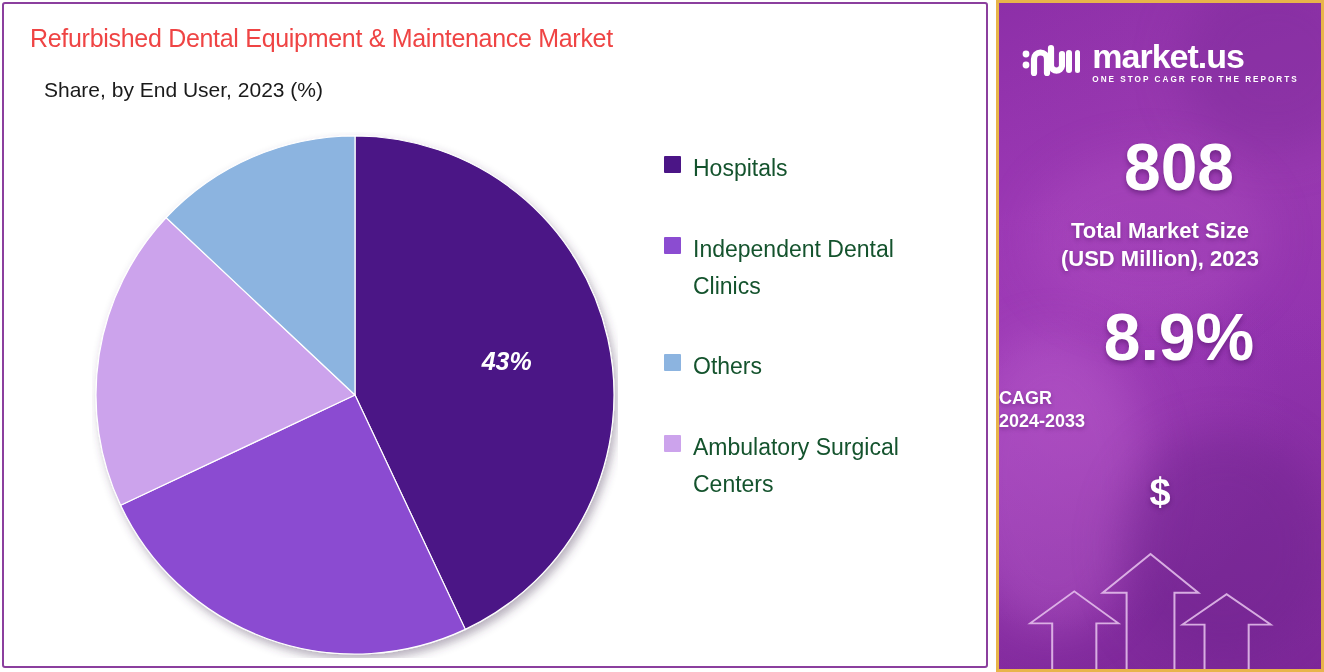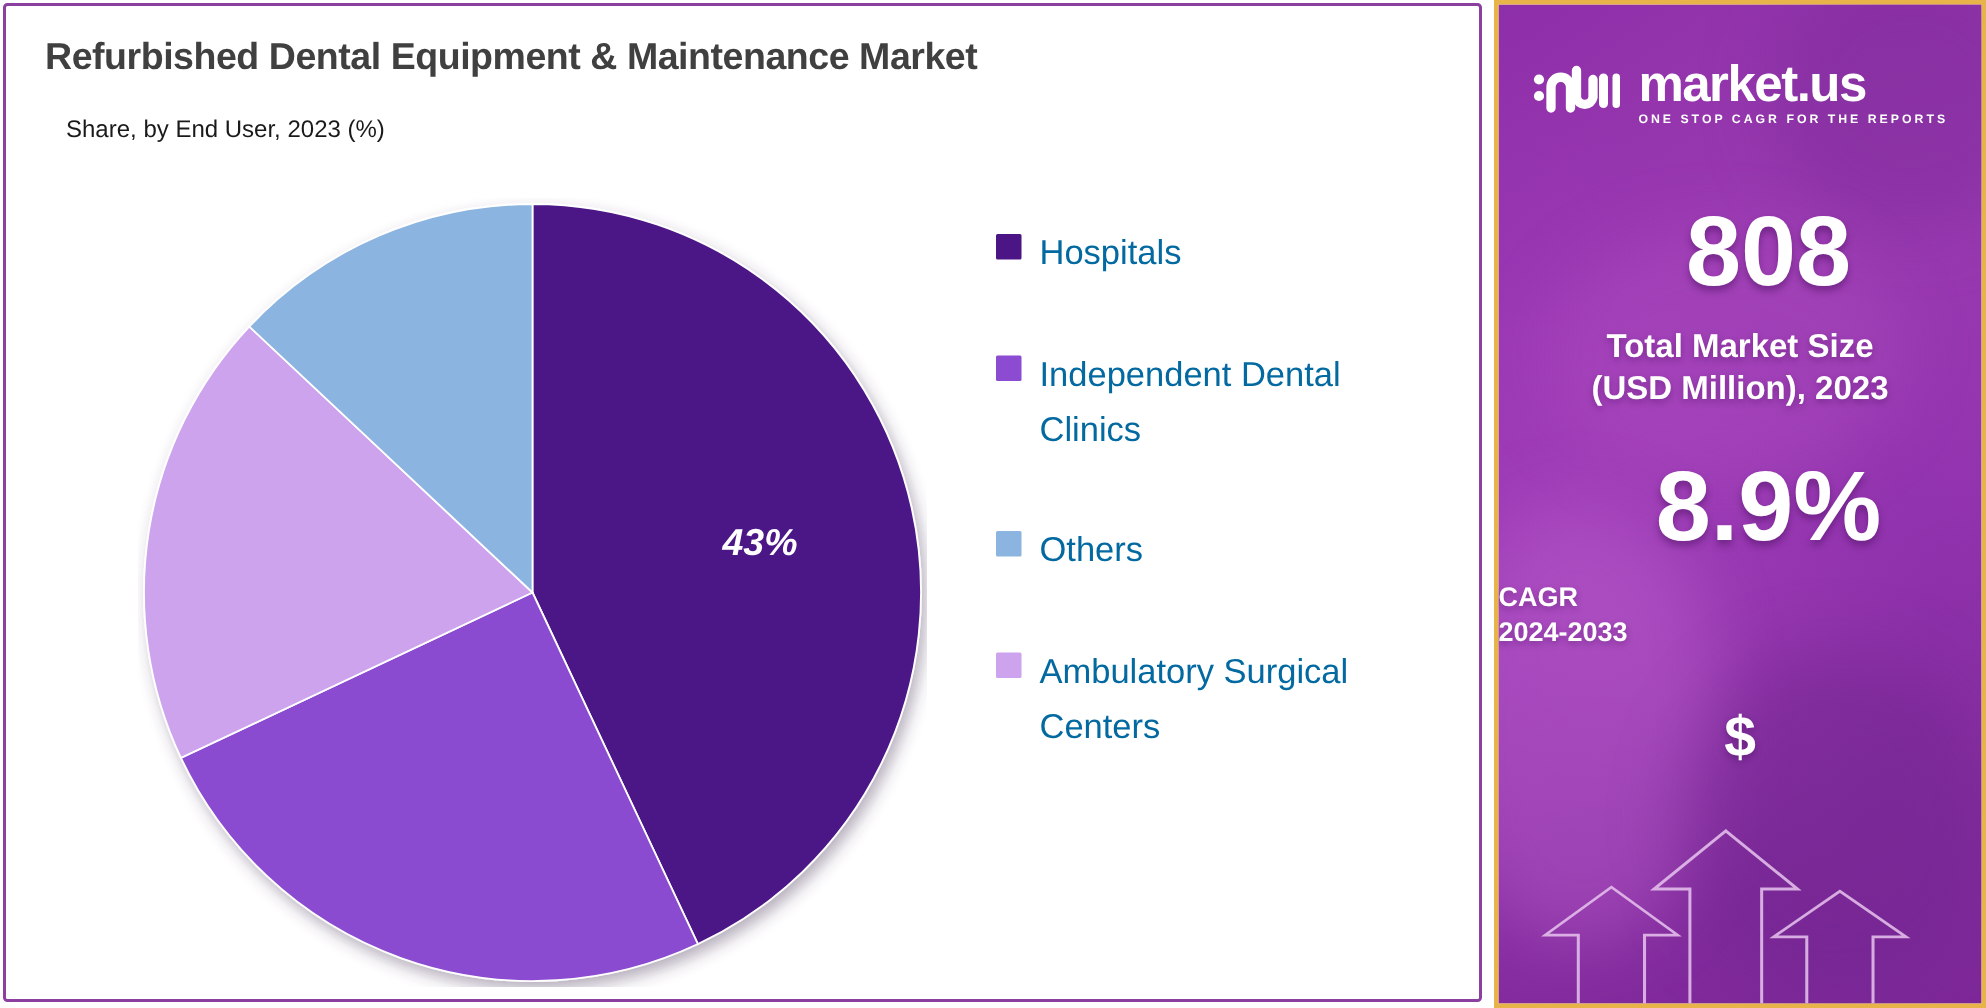--- a/index.html
+++ b/index.html
@@ -31,30 +31,30 @@
     border: 2px solid #8B3F9E;
     border-radius: 3px;
     background: #ffffff;
   }
 
   #chart-title {
     position: absolute;
     left: 26px;
     top: 20px;
     font-size: 25px;
-    font-weight: bold;
-    color: #404040;
+    font-weight: normal;
+    color: #ef4444;
     letter-spacing: -0.3px;
     white-space: nowrap;
   }
   #chart-subtitle {
     position: absolute;
     left: 40px;
     top: 74px;
-    font-size: 16px;
+    font-size: 21px;
     font-weight: normal;
     color: #1a1a1a;
     white-space: nowrap;
   }
 
   
   #pie-wrap {
     position: absolute;
     left: 88px;
     top: 128px;
@@ -86,21 +86,21 @@
   .legend-swatch {
     width: 17px;
     height: 17px;
     flex: 0 0 17px;
     margin-top: 6px;
     margin-right: 12px;
     border-radius: 1px;
   }
   .legend-label {
     font-size: 23px;
-    color: #0369a1;
+    color: #14532d;
     line-height: 1.6;
     max-width: 270px;
   }
 
   
   #sidebar {
     position: absolute;
     left: 996px;
     top: 0px;
     width: 328px;

